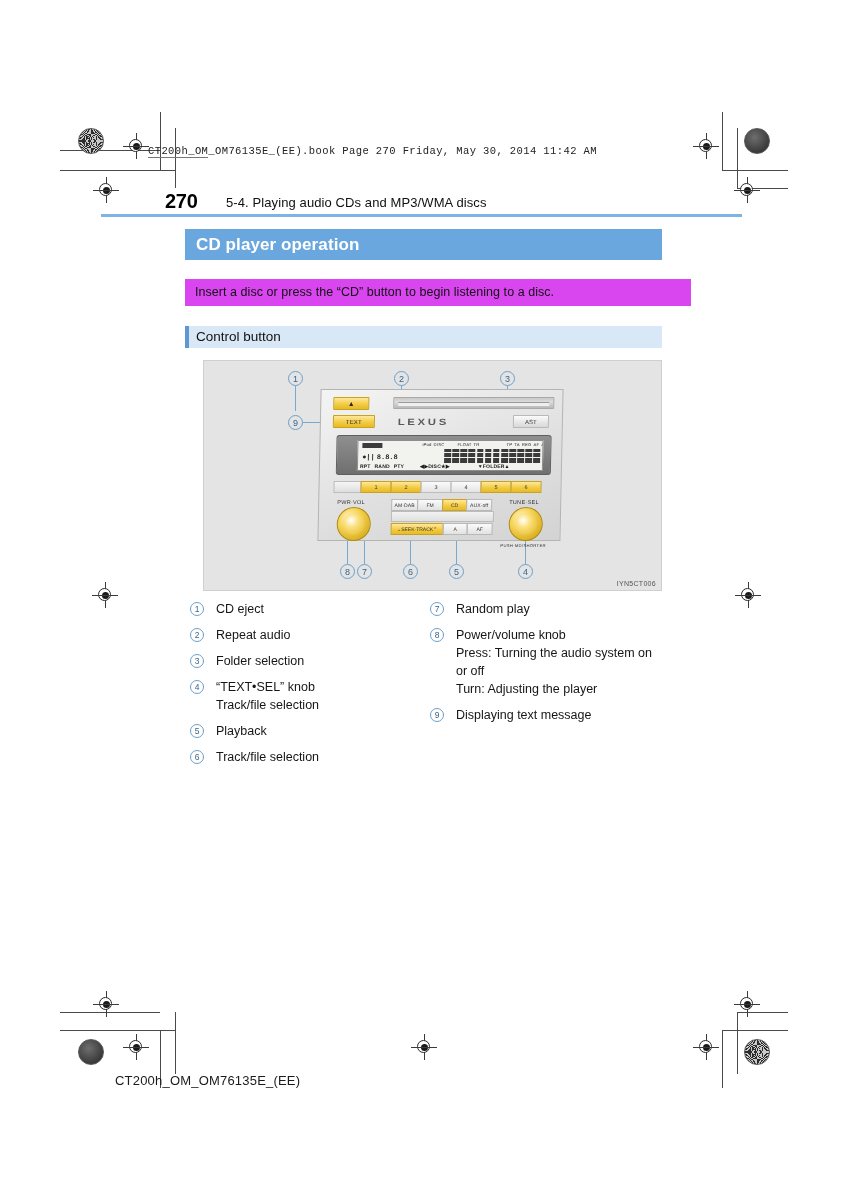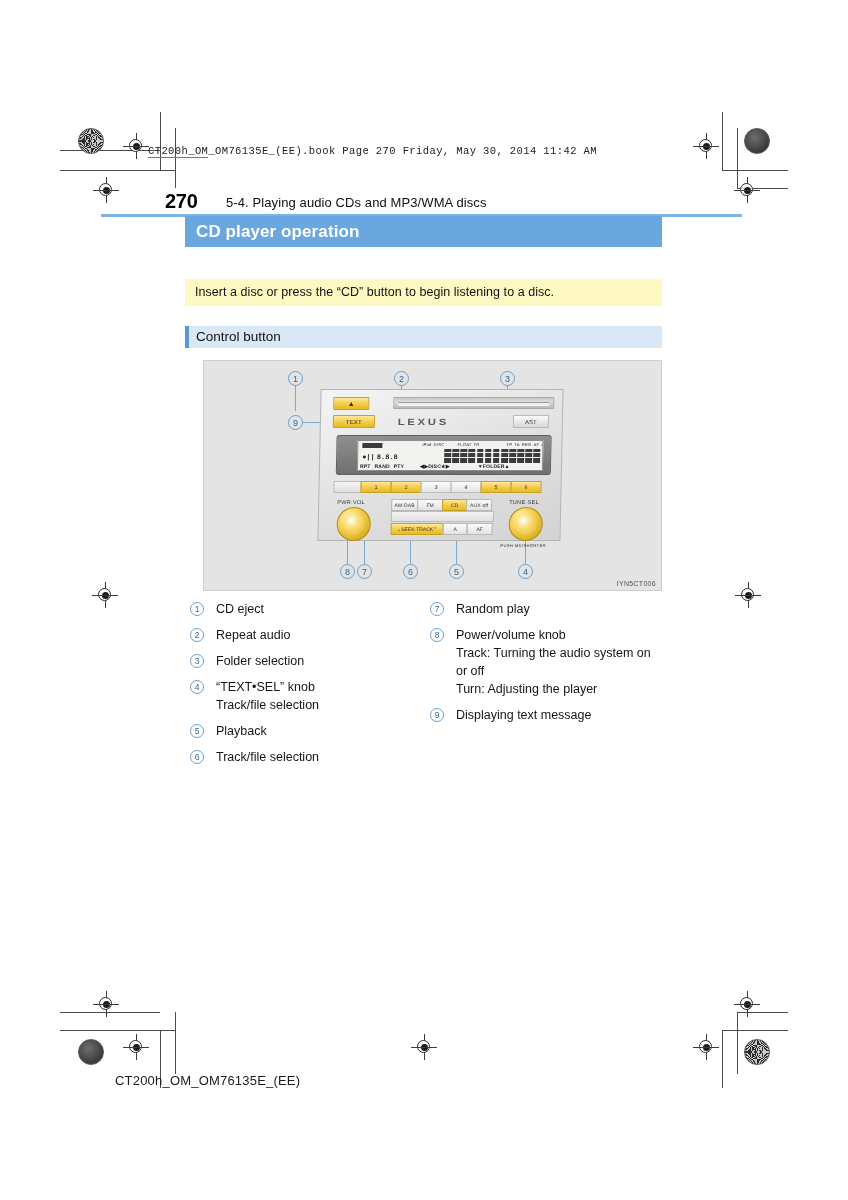--- a/index.html
+++ b/index.html
@@ -112,21 +112,21 @@
     top: 214px;
     width: 641px;
     height: 3px;
     background: #7eb4e2;
   }
 
   
   .title-bar {
     position: absolute;
     left: 185px;
-    top: 216px;
+    top: 229px;
     width: 477px;
     height: 31px;
     background: #6aa7de;
   }
   .title-bar span {
     position: absolute;
     left: 11px;
     top: 6px;
     color: #ffffff;
     font-size: 17px;
@@ -134,21 +134,22 @@
     letter-spacing: 0.1px;
   }
 
   
   .intro-box {
     position: absolute;
     left: 185px;
     top: 279px;
     width: 477px;
     height: 27px;
-    background: #fef9c3;
+    background: #d946ef;
+    padding-left: 29px;
   }
   .intro-box span {
     position: absolute;
     left: 10px;
     top: 6px;
     font-size: 12.5px;
     color: #111;
     letter-spacing: 0.05px;
   }
 
@@ -760,21 +761,21 @@
 </div>
 
 <div class="legend legend-col-right">
   <div class="legend-item">
     <span class="legend-num">7</span>
     <span class="legend-line">Random play</span>
   </div>
   <div class="legend-item">
     <span class="legend-num">8</span>
     <span class="legend-line">Power/volume knob</span>
-    <span class="legend-line">Track: Turning the audio system on</span>
+    <span class="legend-line">Press: Turning the audio system on</span>
     <span class="legend-line">or off</span>
     <span class="legend-line">Turn: Adjusting the player</span>
   </div>
   <div class="legend-item">
     <span class="legend-num">9</span>
     <span class="legend-line">Displaying text message</span>
   </div>
 </div>
 
 <div class="footer-id">CT200h_OM_OM76135E_(EE)</div>

